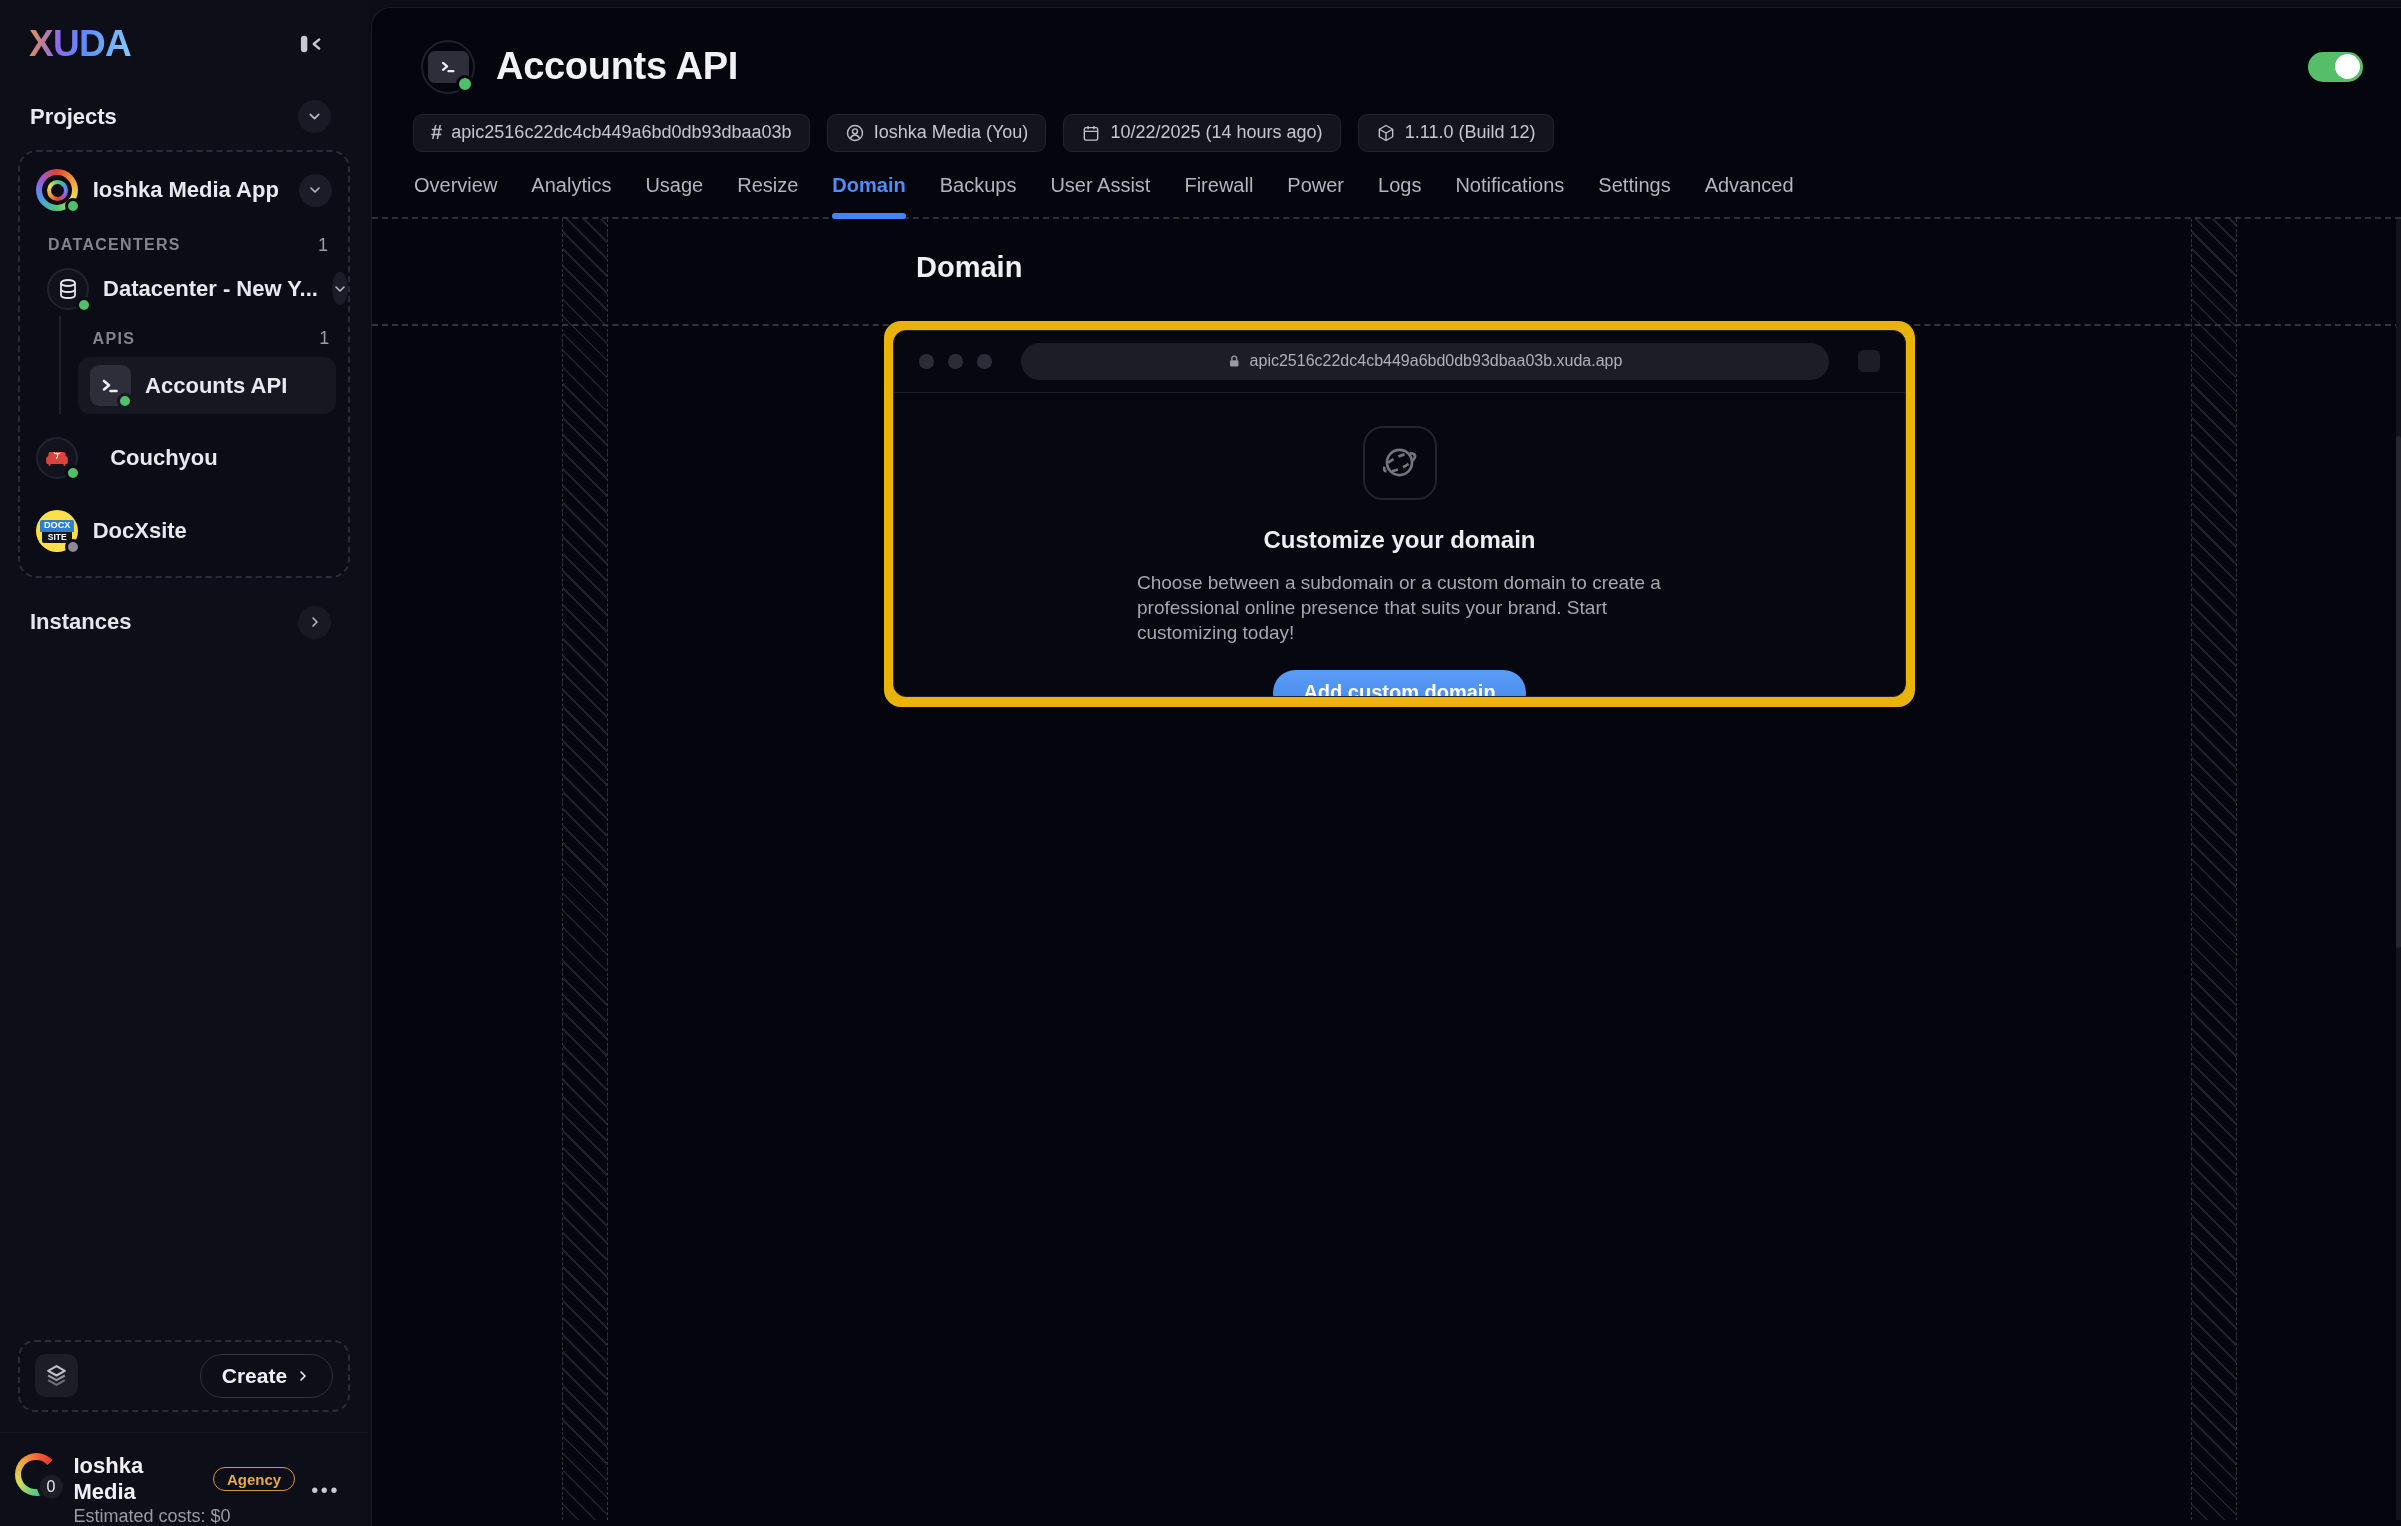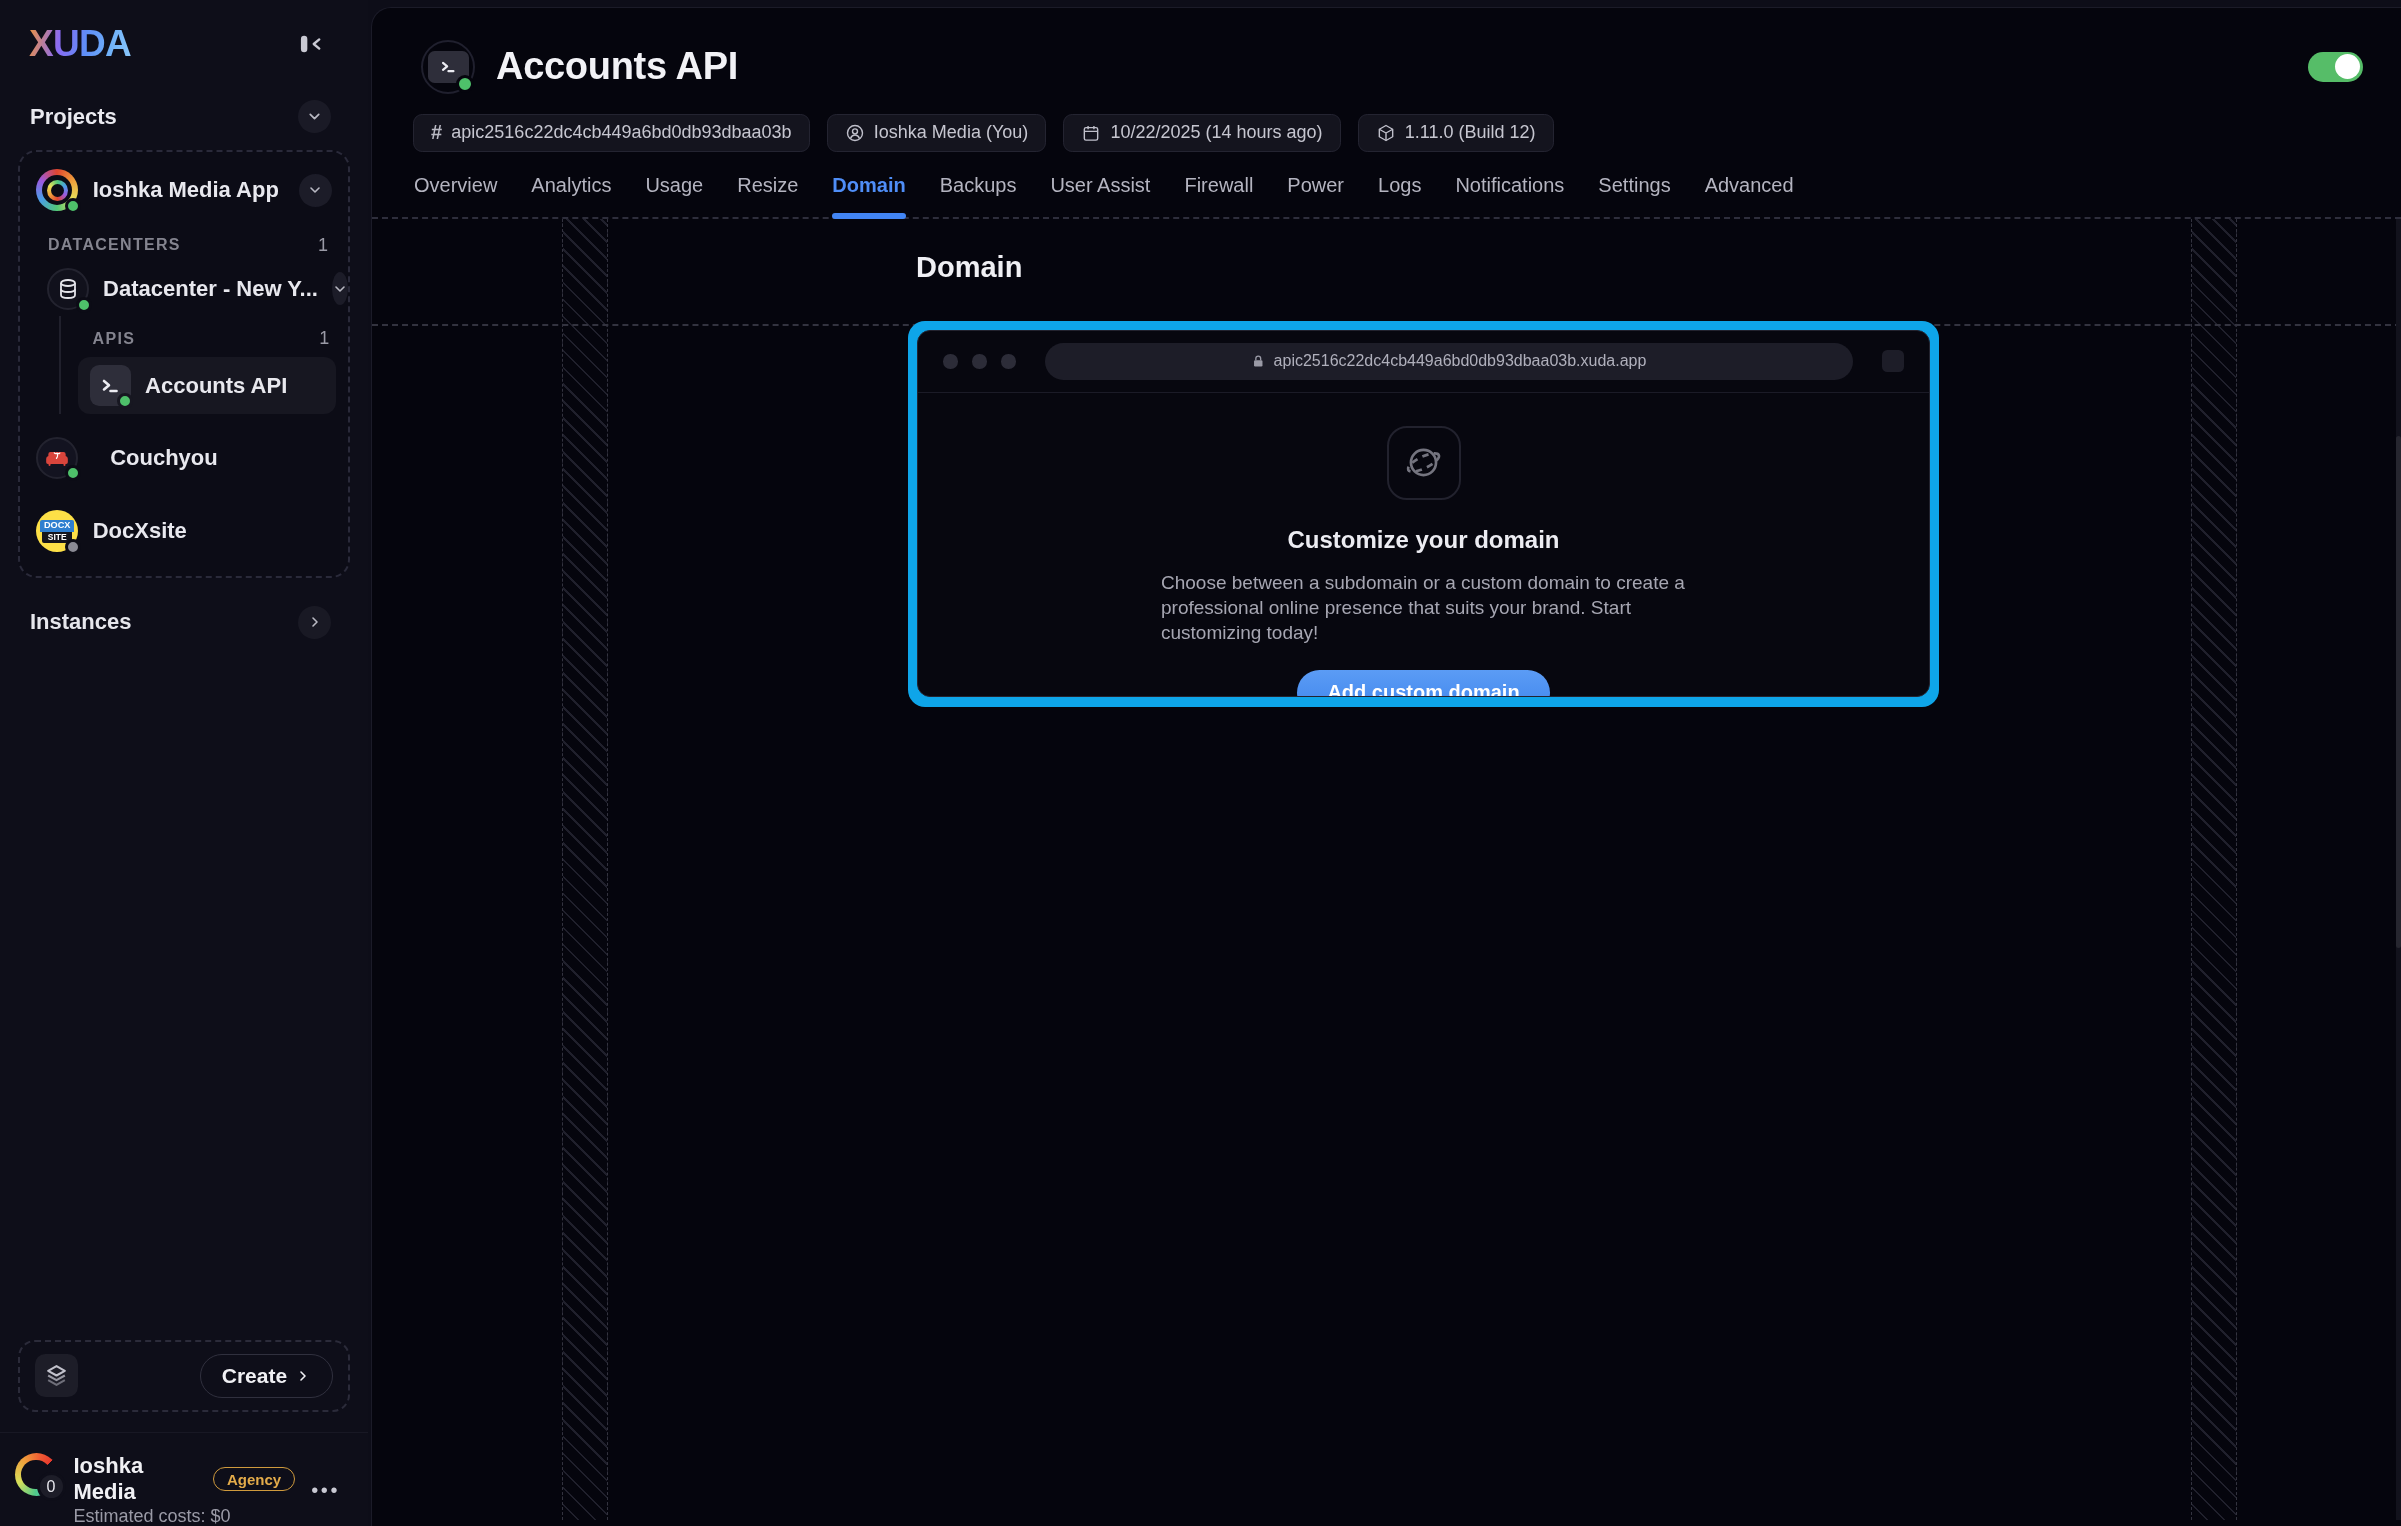--- a/index.html
+++ b/index.html
@@ -82,21 +82,21 @@
   .tab.active::after { content:""; position:absolute; left:0; right:0; bottom:-2px; height:5.3px; border-radius:656px; background:#4285f4; }
 
   .content { position:relative; height:1301px; }
   .hatch { position:absolute; top:0; bottom:0; width:46px;
     background:repeating-linear-gradient(45deg, rgba(0,0,0,0) 0 10px, #20202c 10px 12px);
     border-left:1.3px dashed #33333f; border-right:1.3px dashed #33333f; }
   .hatch-left { left:190px; } .hatch-right { left:1819px; }
   .hline { position:absolute; left:0; right:0; top:105px; border-top:2px dashed #33333f; }
   .section-heading { position:absolute; left:544px; top:32px; font-size:29px; font-weight:700; color:#f0f0f4; }
 
-  .card-outer { position:absolute; left:536px; top:102px; width:1031px; height:386px; background:#0ea5e9; border-radius:17px; }
+  .card-outer { position:absolute; left:512px; top:102px; width:1031px; height:386px; background:#eab308; border-radius:17px; }
   .browser { position:absolute; inset:9.2px; background:#07070f; border:1.3px solid #23232f; border-radius:13px; display:flex; flex-direction:column; overflow:hidden; }
   .browser-top { height:62px; flex:0 0 62px; display:flex; align-items:center; padding:0 25px; border-bottom:1.3px solid #1b1b27; }
   .traffic { display:flex; gap:14.5px; }
   .traffic span { width:14.5px; height:14.5px; border-radius:50%; background:#2c2c38; }
   .url-pill { flex:1; margin:0 29px; height:37px; background:#1d1d28; border-radius:656px; display:flex; align-items:center; justify-content:center; gap:8px; color:#b0b0bc; font-size:16px; }
   .ext-square { width:22px; height:22px; border-radius:5.3px; background:#1d1d28; }
   .browser-body { flex:1; display:flex; flex-direction:column; align-items:center; }
   .globe-box { margin-top:33px; width:74px; height:74px; border:2px solid #22222e; border-radius:20px; display:flex; align-items:center; justify-content:center; }
   .empty-title { margin-top:26px; font-size:24px; font-weight:700; color:#ececf2; }
   .empty-desc { margin-top:16px; width:525px; text-align:left; font-size:19px; line-height:25px; color:#a6a6b2; }

